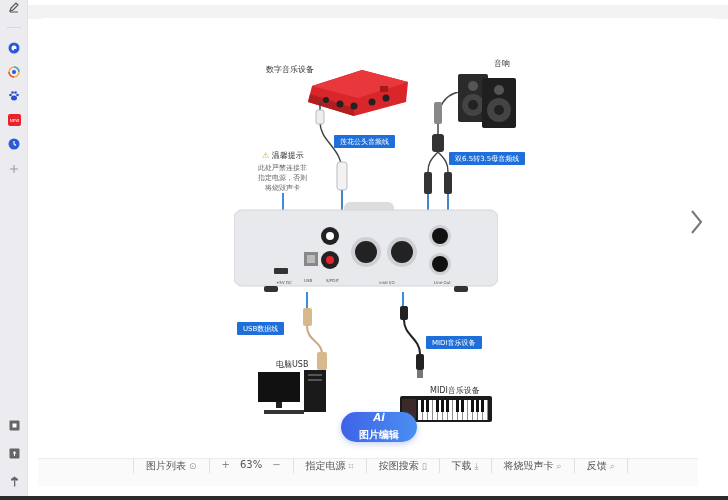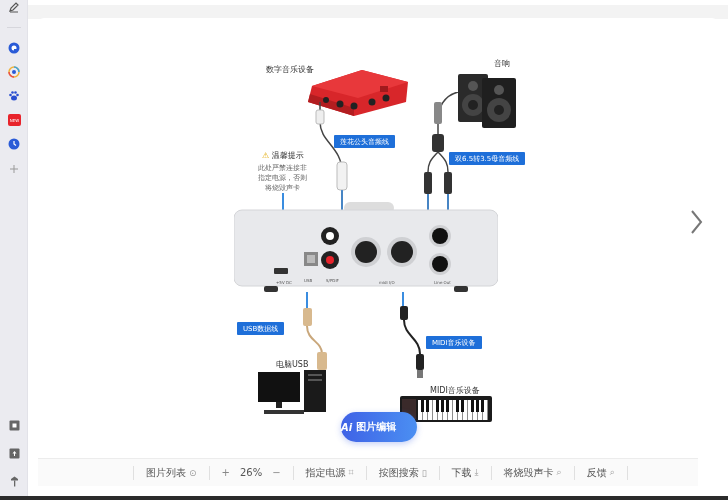--- a/index.html
+++ b/index.html
@@ -5,23 +5,23 @@
   * { box-sizing: border-box; margin: 0; padding: 0; }
   html, body { width: 728px; height: 500px; overflow: hidden; background: #f4f4f6; font-family: "DejaVu Sans", "Liberation Sans", sans-serif; }
   .root { position: relative; width: 728px; height: 500px; }
   .sidebar { position: absolute; left: 0; top: 0; width: 28px; height: 500px; background: #ebebf0; border-right: 1px solid #e2e2e8; }
   .sb-icon { position: absolute; left: 7px; width: 14px; height: 14px; display: flex; align-items: center; justify-content: center; }
   .sb-divider { position: absolute; left: 7px; top: 27px; width: 14px; height: 1px; background: #d6d6dc; }
   .main { position: absolute; left: 28px; top: 0; width: 700px; height: 500px; background: #ffffff; }
   .topband { position: absolute; left: 0; top: 5px; width: 700px; height: 14px; background: #f3f3f3; }
   .viewer { position: absolute; left: 10px; top: 18px; width: 680px; height: 440px; background: #ffffff; border-radius: 6px 6px 0 0; }
   .next-btn { position: absolute; left: 686px; top: 208px; width: 20px; height: 28px; }
-  .ai-btn { position: absolute; left: 341px; top: 412px; width: 76px; height: 30px; border-radius: 15px; background: linear-gradient(90deg,#3f62e6,#4b8ff2); display: flex; align-items: center; justify-content: flex-start; gap: 4px; color: #fff; font-size: 10px; font-weight: bold; box-shadow: 0 2px 6px rgba(60,100,230,0.3); }
+  .ai-btn { position: absolute; left: 341px; top: 412px; width: 76px; height: 30px; border-radius: 15px; background: linear-gradient(90deg,#3f62e6,#4b8ff2); display: flex; align-items: center; justify-content: space-between; gap: 4px; color: #fff; font-size: 10px; font-weight: bold; box-shadow: 0 2px 6px rgba(60,100,230,0.3); flex-direction: column; }
   .ai-btn .ai-mark { font-style: italic; font-weight: bold; font-size: 10px; }
-  .toolbar { position: absolute; left: 38px; top: 458px; width: 660px; height: 28px; background: #fafafa; border-top: 1px solid #ececec; display: flex; align-items: center; font-size: 10px; color: #555; }
+  .toolbar { position: absolute; left: 38px; top: 458px; width: 660px; height: 28px; background: #fafafa; border-top: 1px solid #ececec; display: flex; align-items: flex-start; font-size: 10px; color: #555; }
   .tb-sep { width: 1px; height: 14px; background: #e0e0e0; }
   .tb-item { display: flex; align-items: center; gap: 3px; padding: 0 12px; white-space: nowrap; cursor: pointer; }
   .tb-item .ico { color: #999; font-size: 9px; }
   .tb-zoom { display: flex; align-items: center; gap: 10px; padding: 0 12px; }
   .bottomline { position: absolute; left: 0; top: 496px; width: 728px; height: 4px; background: #2b2b2b; }
 
   
   .lbl { position: absolute; font-size: 8px; color: #333; white-space: nowrap; }
   .pill { position: absolute; height: 13px; border-radius: 1px; background: #1e6fd9; color: #fff; font-size: 7px; padding: 0 6px; display: flex; align-items: center; white-space: nowrap; }
   .cable { position: absolute; background: #3a8de0; }
@@ -270,21 +270,21 @@
   <div class="toolbar">
     <div style="width:95px;"></div>
     <div class="tb-sep"></div>
     <div class="tb-item">
       <span>图片列表</span>
       <span class="ico">⊙</span>
     </div>
     <div class="tb-sep"></div>
     <div class="tb-zoom">
       <span style="color:#888;cursor:pointer;">+</span>
-      <span>26%</span>
+      <span>63%</span>
       <span style="color:#888;cursor:pointer;">−</span>
     </div>
     <div class="tb-sep"></div>
     <div class="tb-item">
       <span>指定电源</span>
       <span class="ico">⌗</span>
     </div>
     <div class="tb-sep"></div>
     <div class="tb-item">
       <span>按图搜索</span>

